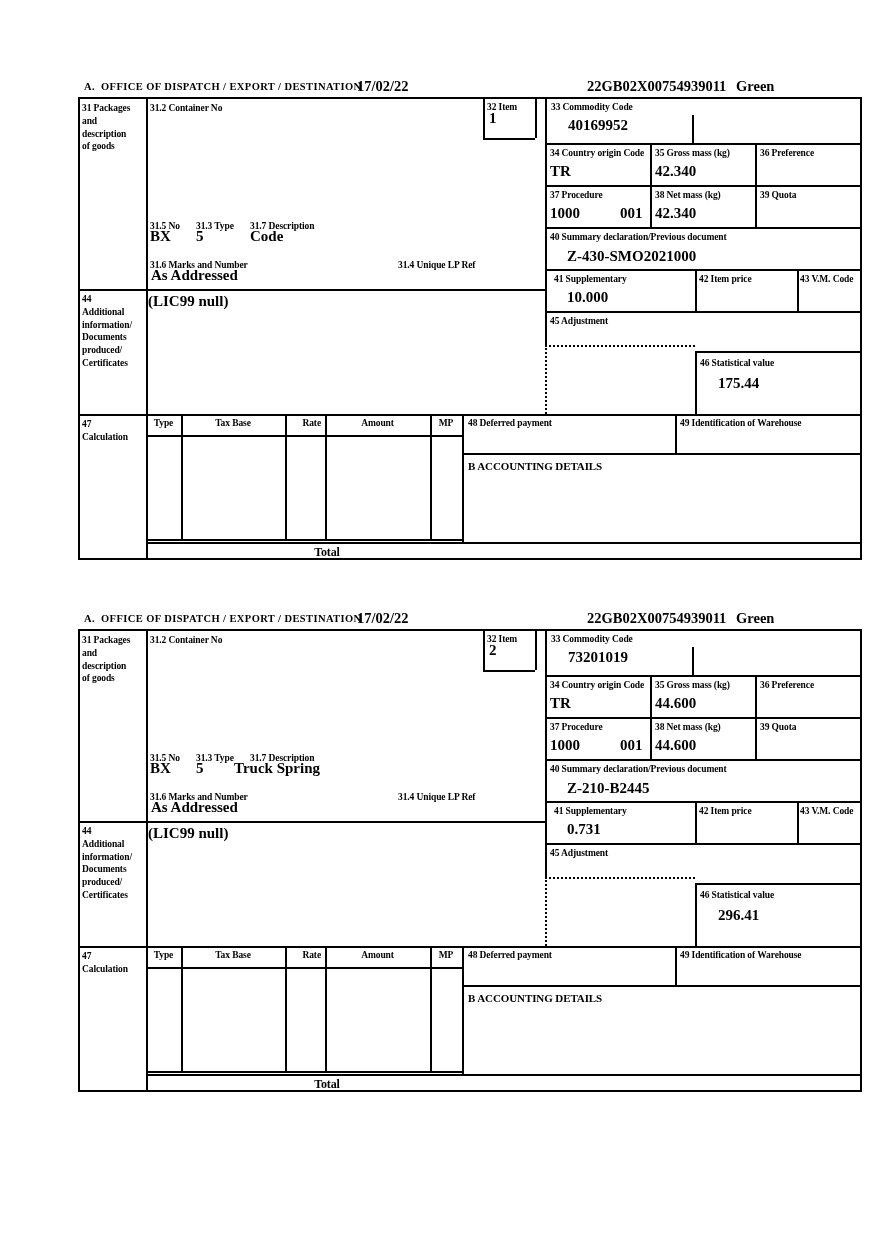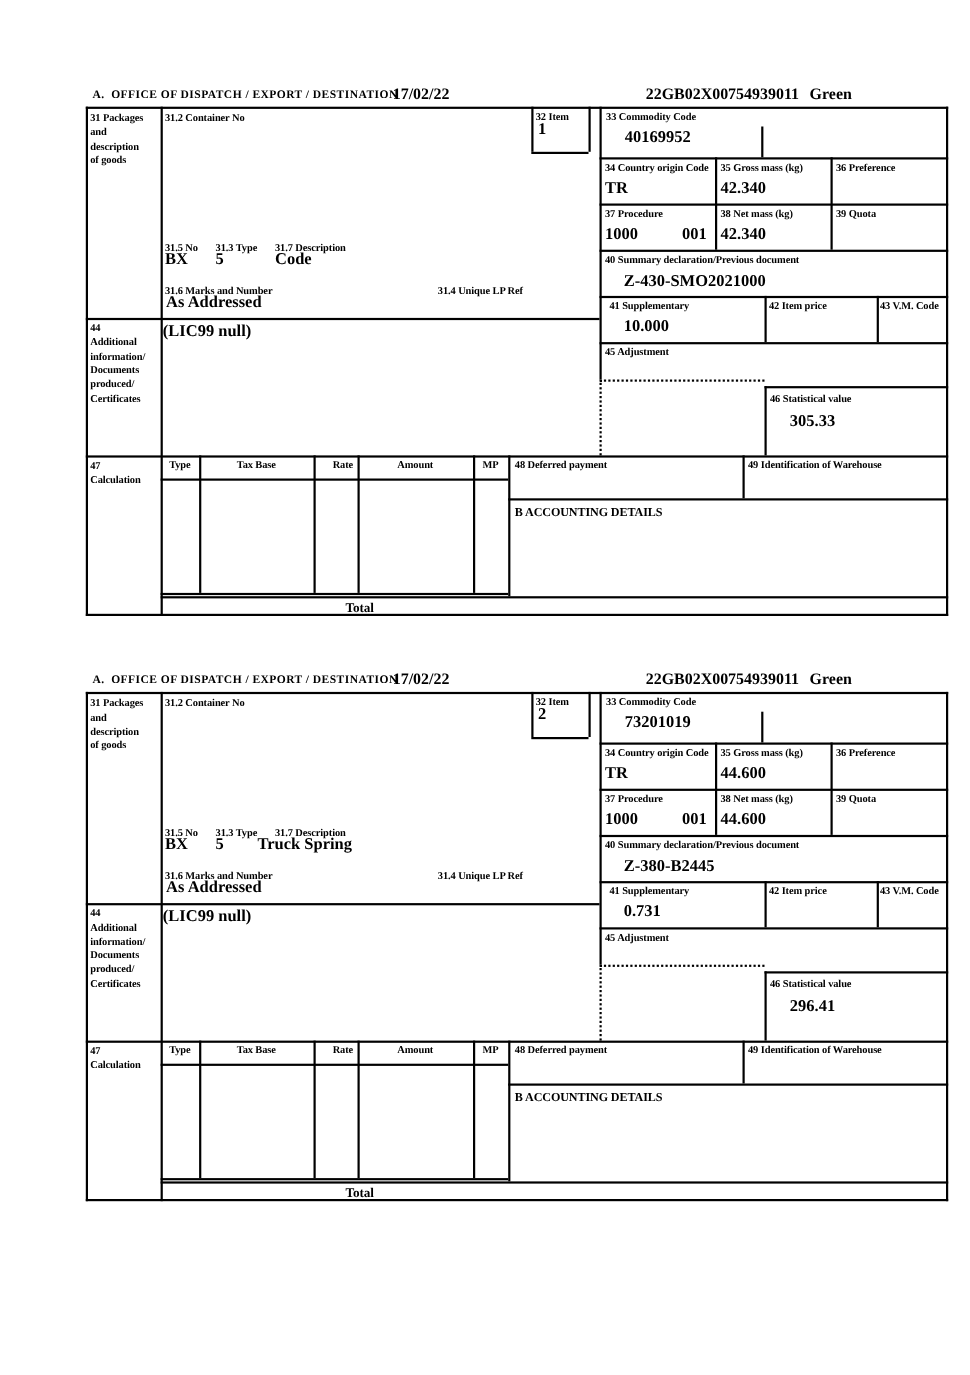--- a/index.html
+++ b/index.html
@@ -108,21 +108,21 @@
 
   <div class="val" style="left:411px;top:31px">1</div>
   <div class="val" style="left:490px;top:38px">40169952</div>
   <div class="val" style="left:472px;top:84px">TR</div>
   <div class="val" style="left:577px;top:84px">42.340</div>
   <div class="val" style="left:472px;top:126px">1000</div>
   <div class="val" style="left:542px;top:126px">001</div>
   <div class="val" style="left:577px;top:126px">42.340</div>
   <div class="val" style="left:489px;top:169px">Z-430-SMO2021000</div>
   <div class="val" style="left:489px;top:210px">10.000</div>
-  <div class="val" style="left:640px;top:296px">305.33</div>
+  <div class="val" style="left:640px;top:296px">175.44</div>
   <div class="val" style="left:72px;top:149px">BX</div>
   <div class="val" style="left:118px;top:149px">5</div>
   <div class="val" style="left:172px;top:149px">Code</div>
   <div class="val" style="left:73px;top:188px">As Addressed</div>
   <div class="val" style="left:70px;top:214px">(LIC99 null)</div>
 </div>
 
 <div class="block" id="block-1" style="top: 611px;">
   <div class="htext" style="left:6px;top:2px;font-size:10.5px;letter-spacing:0.4px">A.  OFFICE OF DISPATCH / EXPORT / DESTINATION</div>
   <div class="htext" style="left:279px;top:-1px">17/02/22</div>
@@ -209,21 +209,21 @@
   <div class="lb" style="left:352px;top:338px;width:32px;text-align:center">MP</div>
   <div class="lb" style="left:68px;top:465px;width:362px;text-align:center;font-size:12px">Total</div>
 
   <div class="val" style="left:411px;top:31px">2</div>
   <div class="val" style="left:490px;top:38px">73201019</div>
   <div class="val" style="left:472px;top:84px">TR</div>
   <div class="val" style="left:577px;top:84px">44.600</div>
   <div class="val" style="left:472px;top:126px">1000</div>
   <div class="val" style="left:542px;top:126px">001</div>
   <div class="val" style="left:577px;top:126px">44.600</div>
-  <div class="val" style="left:489px;top:169px">Z-380-B2445</div>
+  <div class="val" style="left:489px;top:169px">Z-210-B2445</div>
   <div class="val" style="left:489px;top:210px">0.731</div>
   <div class="val" style="left:640px;top:296px">296.41</div>
   <div class="val" style="left:72px;top:149px">BX</div>
   <div class="val" style="left:118px;top:149px">5</div>
   <div class="val" style="left:156px;top:149px">Truck Spring</div>
   <div class="val" style="left:73px;top:188px">As Addressed</div>
   <div class="val" style="left:70px;top:214px">(LIC99 null)</div>
 </div>
 
 </body></html>

